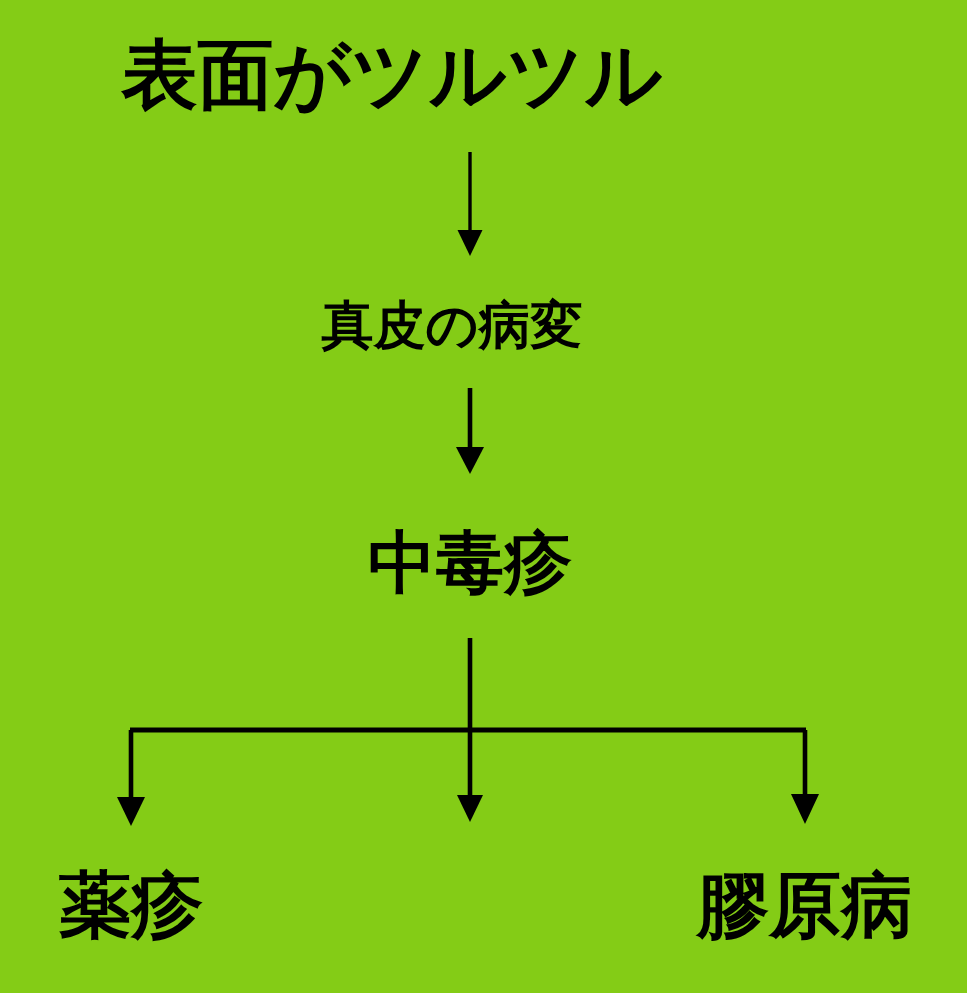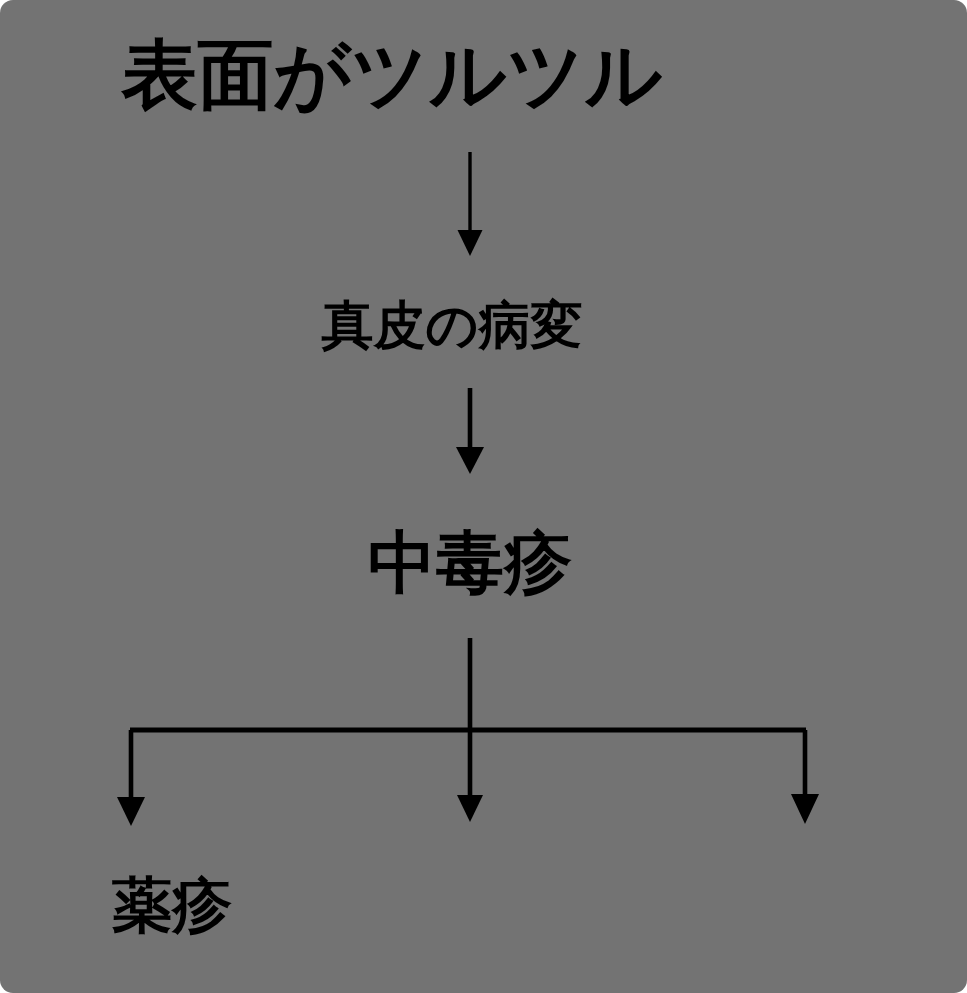--- a/index.html
+++ b/index.html
@@ -5,40 +5,39 @@
 <style>
   html, body {
     margin: 0;
     padding: 0;
     background: #ffffff;
   }
   #canvas {
     position: relative;
     width: 967px;
     height: 993px;
-    background: #737373;
+    background: #84cc16;
     overflow: hidden;
     font-family: "DejaVu Sans", "Liberation Sans", sans-serif;
-    border-radius: 13px;
   }
   .node {
     position: absolute;
     white-space: nowrap;
     color: #000000;
     font-weight: bold;
     line-height: 1;
     letter-spacing: 0px;
     transform: translate(-50%, -50%);
     text-align: center;
   }
   
   .node-l1 { font-size: 76px; }
   .node-l2 { font-size: 52px; }
   .node-l3 { font-size: 68px; text-align: center; }
-  .node-l4 { font-size: 60px; margin-left: 41px; }
+  .node-l4 { font-size: 72px; }
 
   .edge-layer {
     position: absolute;
     left: 0;
     top: 0;
     width: 967px;
     height: 993px;
     pointer-events: none;
   }
 </style>
@@ -77,14 +76,15 @@
 
   <div class="node node-l1" style="left:392px; top:75px;">表面がツルツル</div>
 
   <div class="node node-l2" style="left:452px; top:325px;">真皮の病変</div>
 
   <div class="node node-l3" style="left:470px; top:563px;">中毒疹</div>
 
   <div class="node node-l4" style="left:131px; top:905px;">薬疹</div>
 
 
+  <div class="node node-l4" style="left:805px; top:905px;">膠原病</div>
 
 </div>
 
 </body></html>

